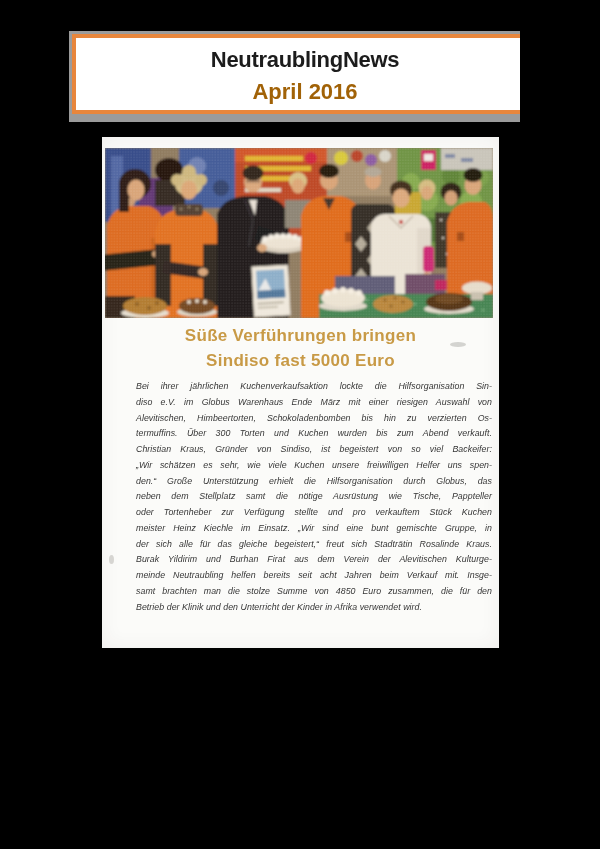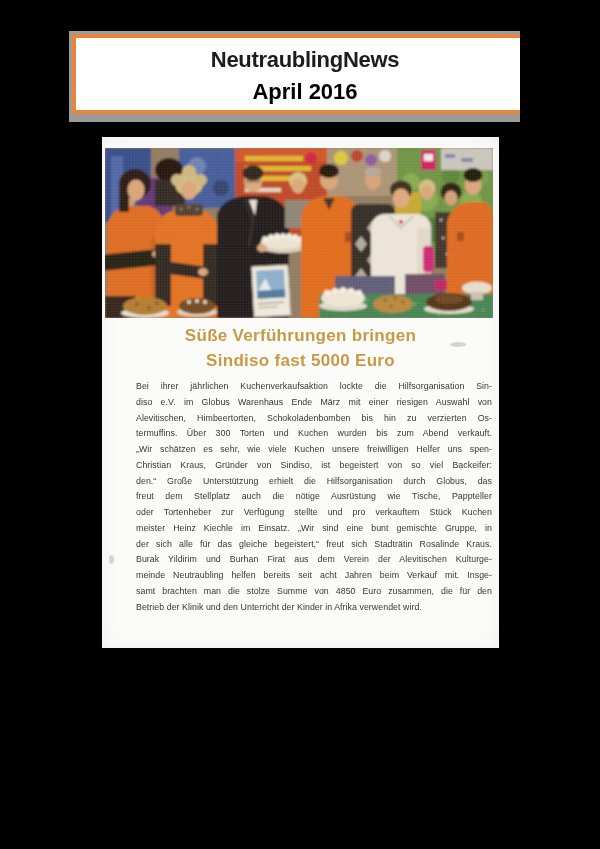--- a/index.html
+++ b/index.html
@@ -15,21 +15,21 @@
   }
   .header-box {
     width:100%; height:100%; box-sizing:border-box;
     background:#ffffff; border:4px solid #e8863c; text-align:center;
   }
   .header-title {
     margin-top:7px; font-size:22px; font-weight:bold; color:#1c1c1c;
     letter-spacing:-0.3px; line-height:30px;
   }
   .header-subtitle {
-    font-size:22px; font-weight:bold; color:#000000; line-height:33px;
+    font-size:22px; font-weight:bold; color:#a16207; line-height:33px;
   }
 
   
   .clipping {
     position:absolute; left:102px; top:137px; width:397px; height:511px;
     background:#fbfbf9; box-shadow:inset 0 0 20px rgba(60,55,45,0.06);
   }
   .photo {
     position:absolute; left:3px; top:11px; width:388px; height:170px;
     overflow:hidden; background:#8c7a62;
@@ -40,21 +40,21 @@
     position:absolute; left:0; top:186px; width:100%; margin:0;
     text-align:center; font-size:17px; font-weight:bold; line-height:25px;
     color:#c6953d; letter-spacing:0.3px; opacity:0.95;
   }
 
   .body {
     position:absolute; left:34px; top:242px; width:356px;
     font-size:8.8px; line-height:15.75px; color:#363636;
     letter-spacing:0.05px;
   }
-  .bline { text-align:justify; text-align-last:justify; white-space:normal; height:15.75px; overflow:visible; }
+  .bline { text-align:justify; text-align-last:justify; white-space:normal; height:15.75px; overflow:visible;font-style:italic; }
   .bline.last { text-align-last:left; }
 
   .smudge { position:absolute; border-radius:50%; background:rgba(120,118,112,0.30); }
   .smudge.s1 { left:348px; top:205px; width:16px; height:5px; }
   .smudge.s2 { left:7px;  top:418px; width:5px; height:9px; background:rgba(110,108,100,0.25); }
 </style>
 </head>
 <body>
 
 <div class="page">
@@ -287,24 +287,24 @@
     <h2 class="headline">
       <span>Süße Verführungen bringen</span><br>
       <span>Sindiso fast 5000 Euro</span>
     </h2>
 
     <div class="body">
       <div class="bline">Bei ihrer jährlichen Kuchenverkaufsaktion lockte die Hilfsorganisation Sin-</div>
       <div class="bline">diso e.V. im Globus Warenhaus Ende März mit einer riesigen Auswahl von</div>
       <div class="bline">Alevitischen, Himbeertorten, Schokoladenbomben bis hin zu verzierten Os-</div>
       <div class="bline">termuffins. Über 300 Torten und Kuchen wurden bis zum Abend verkauft.</div>
+      <div class="bline">Christian Kraus, Gründer von Sindiso, ist begeistert von so viel Backeifer:</div>
       <div class="bline">„Wir schätzen es sehr, wie viele Kuchen unsere freiwilligen Helfer uns spen-</div>
-      <div class="bline">Christian Kraus, Gründer von Sindiso, ist begeistert von so viel Backeifer:</div>
       <div class="bline">den.“ Große Unterstützung erhielt die Hilfsorganisation durch Globus, das</div>
-      <div class="bline">freut dem Stellplatz auch die nötige Ausrüstung wie Tische, Pappteller</div>
+      <div class="bline">neben dem Stellplatz samt die nötige Ausrüstung wie Tische, Pappteller</div>
       <div class="bline">oder Tortenheber zur Verfügung stellte und pro verkauftem Stück Kuchen</div>
       <div class="bline">meister Heinz Kiechle im Einsatz. „Wir sind eine bunt gemischte Gruppe, in</div>
       <div class="bline">der sich alle für das gleiche begeistert,“ freut sich Stadträtin Rosalinde Kraus.</div>
       <div class="bline">Burak Yildirim und Burhan Firat aus dem Verein der Alevitischen Kulturge-</div>
       <div class="bline">meinde Neutraubling helfen bereits seit acht Jahren beim Verkauf mit. Insge-</div>
       <div class="bline">samt brachten man die stolze Summe von 4850 Euro zusammen, die für den</div>
       <div class="bline last">Betrieb der Klinik und den Unterricht der Kinder in Afrika verwendet wird.</div>
     </div>
 
     <div class="smudge s1"></div>

